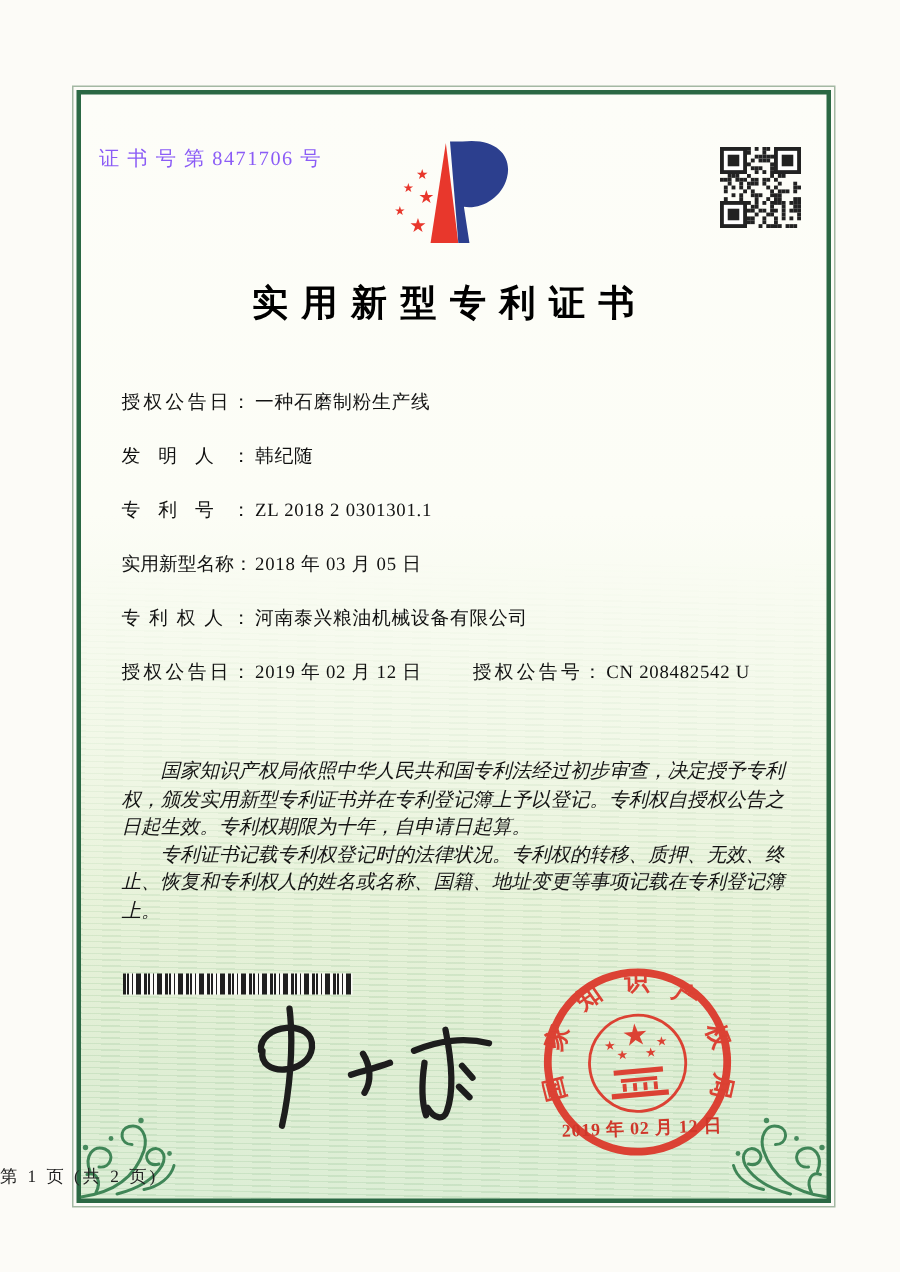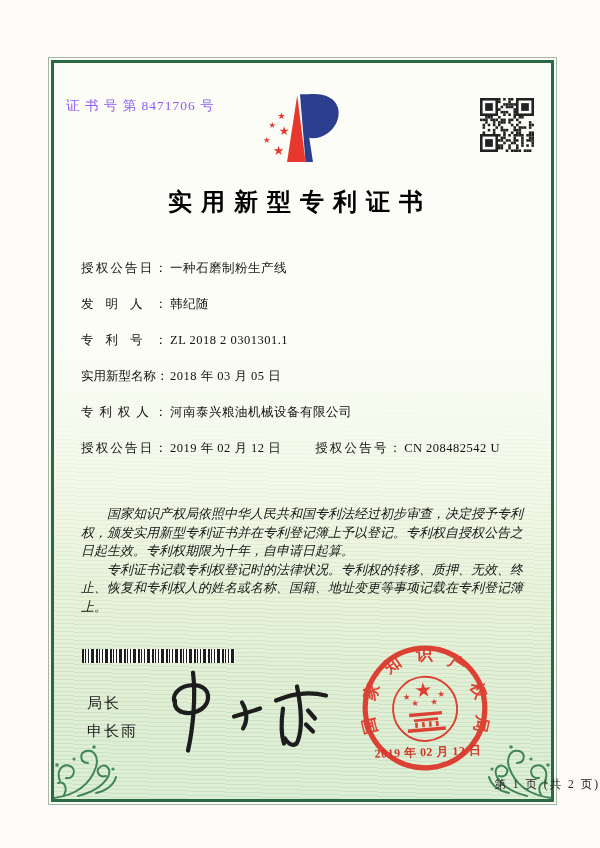--- a/index.html
+++ b/index.html
@@ -89,21 +89,21 @@
   .signer{position:absolute;left:87px;top:694px;font-size:15px;letter-spacing:2px;color:#1a1a1a;}
   .signer div{margin-bottom:9px;}
   .signature{position:absolute;left:150px;top:664px;width:190px;height:95px;}
   .seal{position:absolute;left:360px;top:643px;width:130px;height:130px;transform:rotate(-5deg);opacity:.93;}
   .seal-date{
     position:absolute;left:358px;top:744px;width:140px;text-align:center;
     color:#cf372a;font-size:12px;letter-spacing:0.5px;transform:rotate(-2deg);
     font-weight:600;
   }
   .page-info{
-    position:absolute;left:0;right:0;top:777px;text-align:right;
+    position:absolute;left:0;right:0;top:777px;text-align:left;
     font-size:11.5px;letter-spacing:2px;color:#222;
   }
   .footer-note{
     position:absolute;left:0;right:0;top:816px;text-align:center;
     font-size:13px;letter-spacing:3px;color:#2b2b2b;font-style:italic;margin-top:36px;
   }
   .ornament{position:absolute;top:703px;width:94px;height:99px;}
   .ornament.bl{left:50px;}
   .ornament.br{left:461px;transform:scaleX(-1);}
 </style>
@@ -330,24 +330,20 @@
     </div>
   </div>
 
   <div class="bodytext">
     <p>国家知识产权局依照中华人民共和国专利法经过初步审查，决定授予专利权，颁发实用新型专利证书并在专利登记簿上予以登记。专利权自授权公告之日起生效。专利权期限为十年，自申请日起算。</p>
     <p>专利证书记载专利权登记时的法律状况。专利权的转移、质押、无效、终止、恢复和专利权人的姓名或名称、国籍、地址变更等事项记载在专利登记簿上。</p>
   </div>
 
   <div class="barcode"></div>
 
-  <div class="signer">
-    <div>局长</div>
-    <div>申长雨</div>
-  </div>
 
   <svg class="signature" viewBox="0 0 190 90">
     <g fill="none" stroke="#1d1d1d" stroke-width="4.2" stroke-linecap="round">
       <path d="M24,34 C22,16 60,12 58,32 C56,50 22,52 25,34"></path>
       <path d="M43,6 C46,30 43,62 38,84"></path>
       <path d="M92,36 C97,44 98,54 93,62"></path>
       <path d="M84,50 C94,47 102,45 110,42"></path>
       <path d="M126,34 C142,27 160,25 176,29"></path>
       <path d="M147,20 C151,40 153,60 148,74 C146,81 139,79 135,72"></path>
       <path d="M133,42 C131,56 131,68 134,77"></path>

